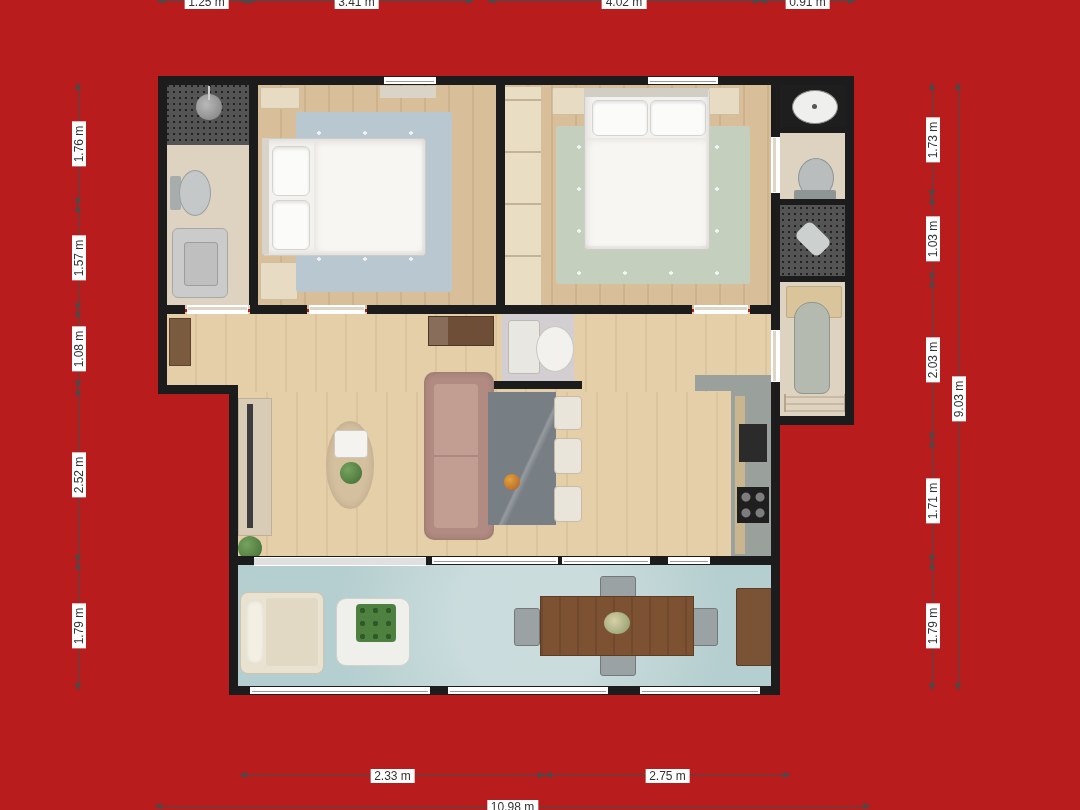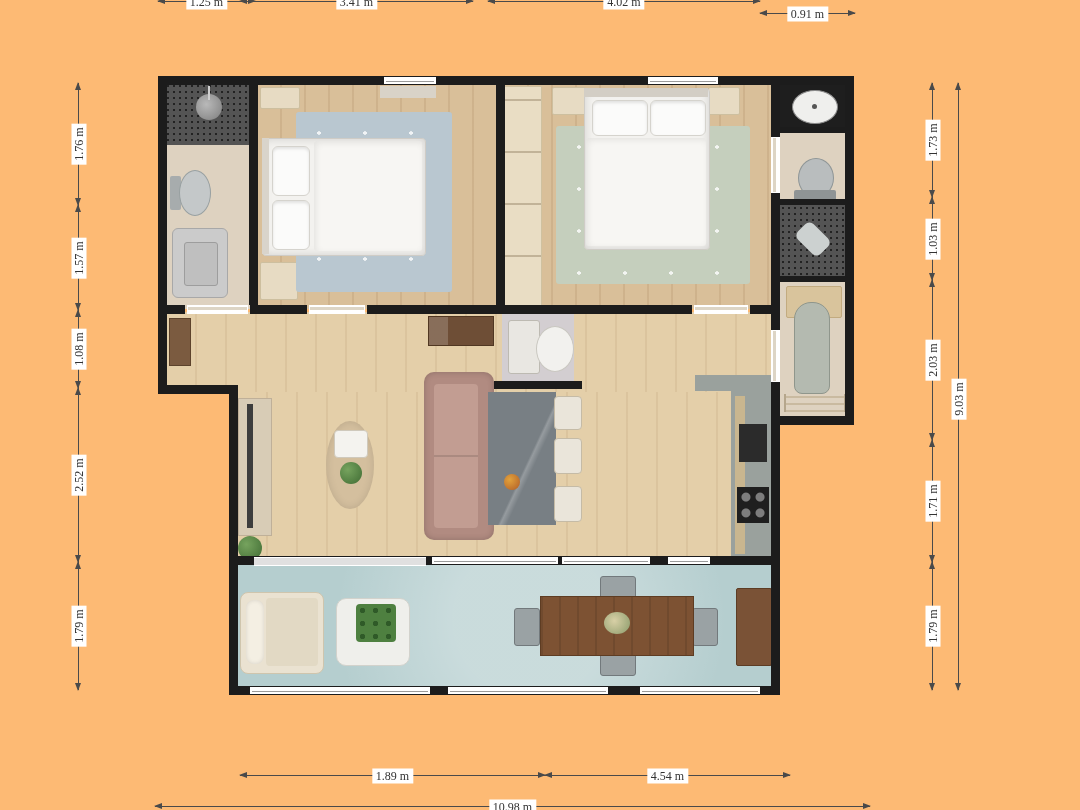--- a/index.html
+++ b/index.html
@@ -1,17 +1,17 @@
 <!DOCTYPE html>
 <html><head>
 <meta charset="utf-8">
 <style>
   html,body{margin:0;padding:0;background:#fff}
-  .canvas{position:relative;width:1080px;height:810px;background:#fdba74;overflow:hidden;
-          font-family:Liberation Serif, serif}
+  .canvas{position:relative;width:1080px;height:810px;background:#b91c1c;overflow:hidden;
+          font-family:Liberation Sans, sans-serif}
   .abs{position:absolute}
   .wall{position:absolute;background:#1c1c1c}
   
   .wood1{position:absolute;background-color:#d9bf99;
          background-image:repeating-linear-gradient(90deg,rgba(140,100,60,.14) 0 2px,rgba(255,255,255,0) 2px 24px)}
   .wood2{position:absolute;background-color:#e4cfa9;
          background-image:repeating-linear-gradient(90deg,rgba(140,100,60,.10) 0 2px,rgba(255,255,255,0) 2px 30px)}
   .beige{position:absolute;background:#ded2c0}
   .mosaic{position:absolute;background-color:#545454;
           background-image:radial-gradient(#222 1.1px,transparent 1.4px);background-size:6px 6px}
@@ -199,21 +199,21 @@
   <div class="dim h" style="left:240px;top:1px;width:233px">
       <i class="a lf"></i>
       <i class="a rt"></i>
       <span class="dlbl">3.41 m</span>
     </div>
   <div class="dim h" style="left:488px;top:1px;width:272px">
       <i class="a lf"></i>
       <i class="a rt"></i>
       <span class="dlbl">4.02 m</span>
     </div>
-  <div class="dim h" style="left:760px;top:13px;width:95px">
+  <div class="dim h" style="left:760px;top:1px;width:95px">
       <i class="a lf"></i>
       <i class="a rt"></i>
       <span class="dlbl">0.91 m</span>
     </div>
 
   <div class="dim v" style="left:78px;top:83px;height:122px">
       <i class="a up"></i>
       <i class="a dn"></i>
       <span class="dlbl rot">1.76 m</span>
     </div>
@@ -266,26 +266,26 @@
 
   <div class="dim v" style="left:958px;top:83px;height:607px">
       <i class="a up"></i>
       <i class="a dn"></i>
       <span class="dlbl rot" style="top:52%">9.03 m</span>
     </div>
 
   <div class="dim h" style="left:240px;top:775px;width:305px">
       <i class="a lf"></i>
       <i class="a rt"></i>
-      <span class="dlbl">1.89 m</span>
+      <span class="dlbl">2.33 m</span>
     </div>
   <div class="dim h" style="left:545px;top:775px;width:245px">
       <i class="a lf"></i>
       <i class="a rt"></i>
-      <span class="dlbl">4.54 m</span>
+      <span class="dlbl">2.75 m</span>
     </div>
 
   <div class="dim h" style="left:155px;top:806px;width:715px">
       <i class="a lf"></i>
       <i class="a rt"></i>
       <span class="dlbl">10.98 m</span>
     </div>
 
 </div>
 

